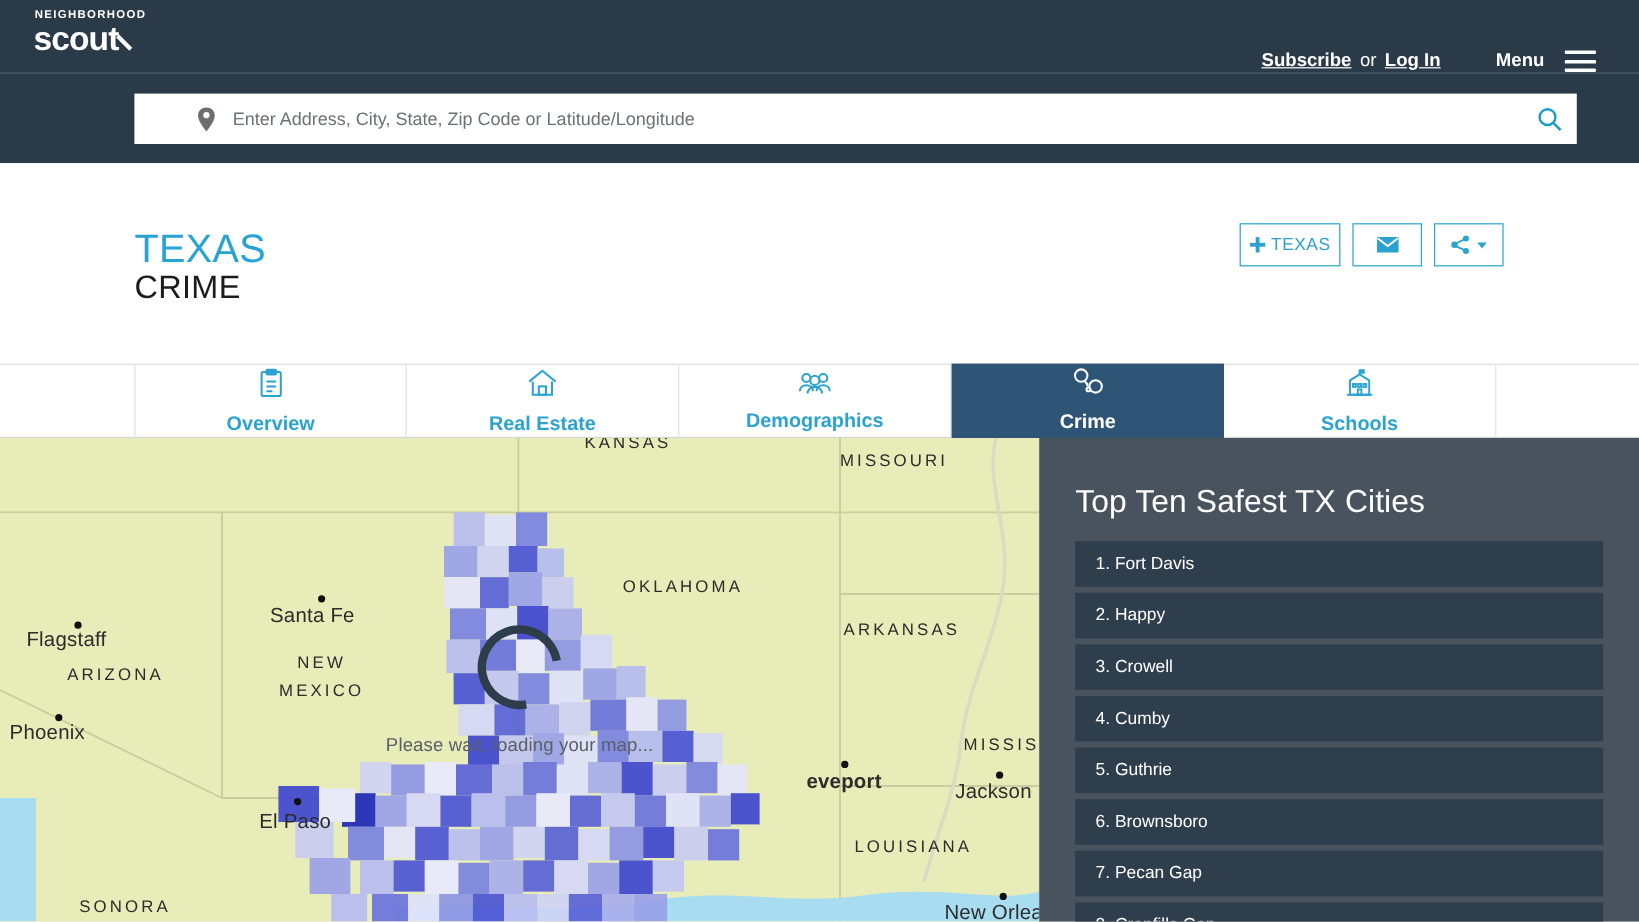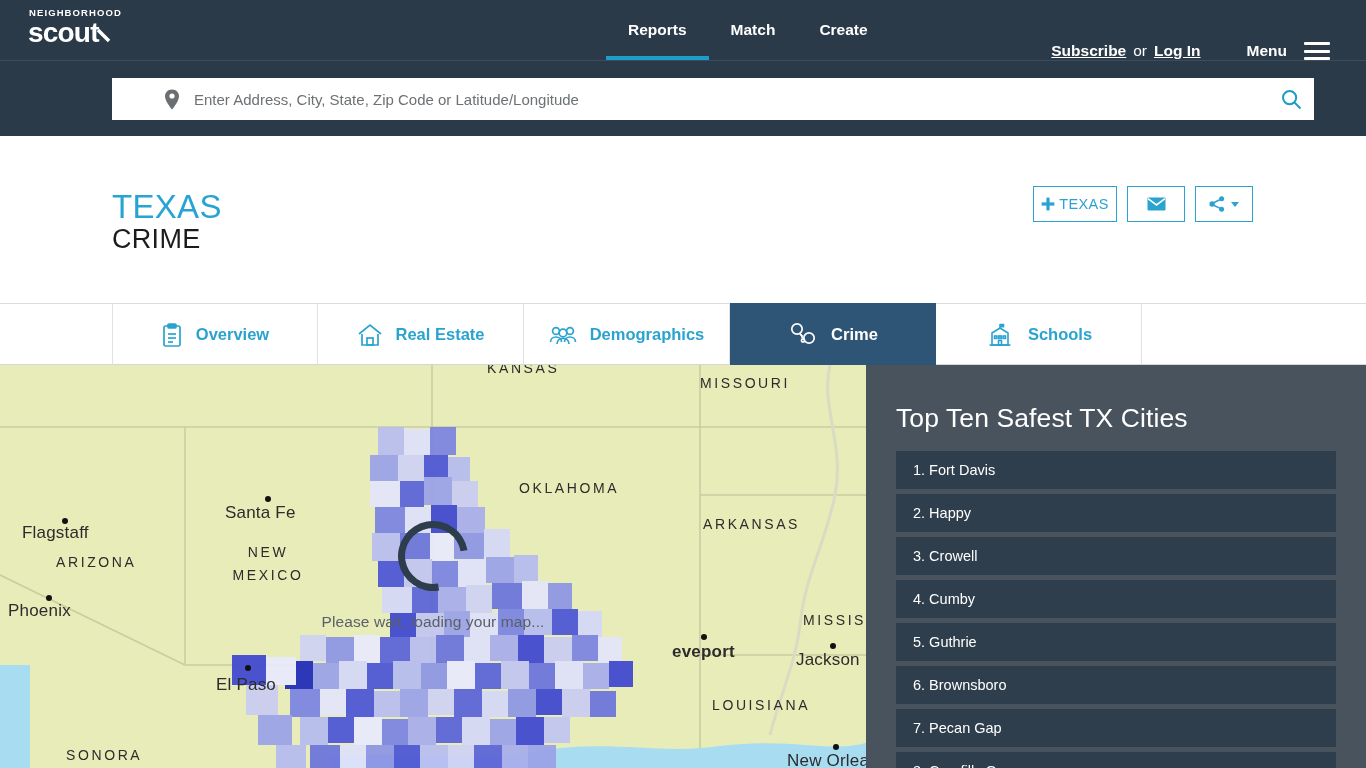--- a/index.html
+++ b/index.html
@@ -133,24 +133,24 @@
   
   .tabbar {
     position: absolute; top: 303px; left: 0;
     width: 1366px; height: 62px;
     background: #ffffff;
     border-top: 1px solid #dcdcdc;
     border-bottom: 1px solid #d6d6d6;
   }
   .tabs { position: absolute; left: 112px; top: 0; display: flex; height: 61px; }
   .tab {
-    width: 206px; height: 61px;
+    width: 227px; height: 61px;
     display: flex; align-items: center; justify-content: center; gap: 13px;
     color: #2aa3d0; font-size: 16.5px; font-weight: bold;
-    border-right: 1px solid #e2e2e2; cursor: pointer;
+    border-right: 1px solid #e2e2e2; cursor: pointer; flex-direction: column;
   }
   .tab:first-child { border-left: 1px solid #e2e2e2; }
   .tab.active {
     background: #2e5476; color: #ffffff;
     height: 62px; margin-top: -1px; border-right: none;
   }
   .tab.active svg { stroke: #ffffff; }
 
   
   .map {
@@ -215,31 +215,20 @@
 
 <div class="topnav">
   <div class="logo">
     <div class="logo-top">NEIGHBORHOOD</div>
     <div class="logo-main">scout</div>
     <svg class="logo-glass" viewBox="0 0 15 15">
       <line x1="2" y1="2" x2="13" y2="13" stroke="#fff" stroke-width="3.5"></line>
     </svg>
   </div>
 
-  <div class="nav-links">
-    <div class="nav-link active">
-      <span>Reports</span>
-    </div>
-    <div class="nav-link">
-      <span>Match</span>
-    </div>
-    <div class="nav-link">
-      <span>Create</span>
-    </div>
-  </div>
 
   <div class="nav-right">
     <span class="nav-auth">Subscribe</span>
     <span class="nav-or">or</span>
     <span class="nav-auth">Log In</span>
     <span class="nav-menu-label">Menu</span>
     <div class="hamburger">
       <span></span>
         <span></span>
         <span></span>

